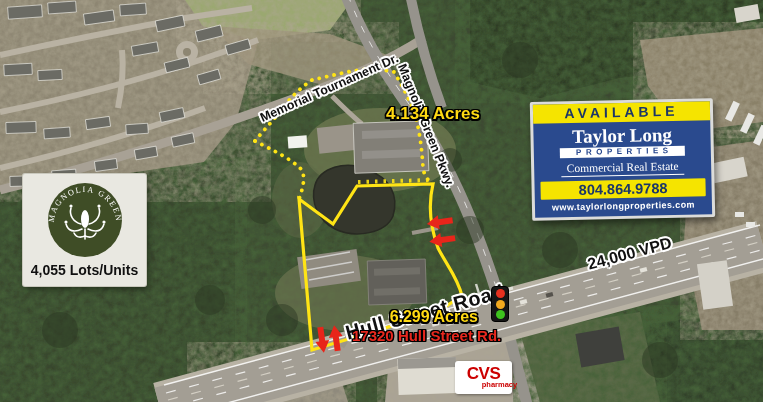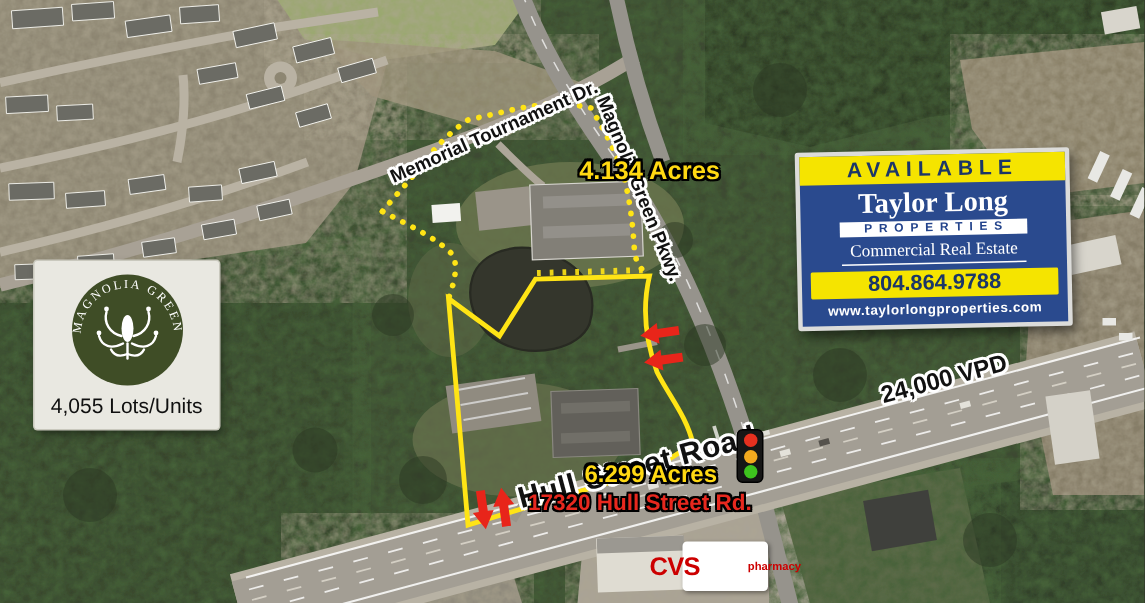--- a/index.html
+++ b/index.html
@@ -27,21 +27,21 @@
   .parcel-1 .acres{font-size:17px;}
   .parcel-1 .addr{font-size:10.5px;}
   .parcel-2{left:308px;top:280px;width:170px;}
   .parcel-2 .acres{font-size:16px;margin-top:28px;}
   .parcel-2 .addr{font-size:15px;padding-left:44px;}
 
   
   .infobox{position:absolute;left:23px;top:174px;width:123px;height:112px;
      background:#e9e8e1;border-radius:2px;box-shadow:0 0 0 1px #c9c8bd,2px 3px 6px rgba(0,0,0,.45);
      display:flex;flex-direction:column;align-items:center;}
-  .infobox .stat{font-size:14px;font-weight:normal;color:#101010;margin-top:1px;}
+  .infobox .stat{font-size:14px;font-weight:bold;color:#101010;margin-top:1px;}
 
   
   .sign{position:absolute;left:531px;top:100px;width:177px;background:#2a4a8e;
      border:3px solid #dcdcda;border-radius:2px;transform:rotate(-1.2deg);
      box-shadow:2px 4px 7px rgba(0,0,0,.5);text-align:center;}
   .sign-banner{background:#f5e400;color:#1b3668;font-weight:bold;font-size:14px;
      line-height:19px;letter-spacing:4px;}
   .sign-company{font-family:"Liberation Serif",serif;color:#fff;font-size:19px;
      font-weight:bold;line-height:21px;margin-top:3px;}
   .sign-props{background:#fff;color:#24448c;font-size:8px;font-weight:bold;
@@ -56,21 +56,21 @@
   
   .traffic-light{position:absolute;left:491px;top:286px;width:16px;height:34px;
      background:#161616;border:1px solid #000;border-radius:4px;display:flex;
      flex-direction:column;align-items:center;justify-content:space-evenly;}
   .traffic-light i{display:block;width:9px;height:9px;border-radius:50%;}
   .tl-red{background:#e6301f;}
   .tl-amber{background:#f2a91e;}
   .tl-green{background:#3ec31e;}
 
   .cvs{position:absolute;left:455px;top:361px;width:57px;height:33px;background:#fff;
-     border-radius:3px;display:flex;flex-direction:row;align-items:center;
+     border-radius:3px;display:flex;flex-direction:column;align-items:center;
      justify-content:center;box-shadow:1px 1px 3px rgba(0,0,0,.4);}
   .cvs-name{color:#c00;font-size:17px;font-weight:bold;letter-spacing:-.5px;line-height:15px;}
   .cvs-sub{color:#c00;font-size:7.5px;font-weight:bold;line-height:8px;margin-left:32px;}
 
   .access{position:absolute;}
   .access-1{left:426px;top:213px;transform:rotate(-8deg);}
   .access-2{left:315px;top:324px;transform:rotate(-8deg);}
 </style>
 </head>
 <body>

